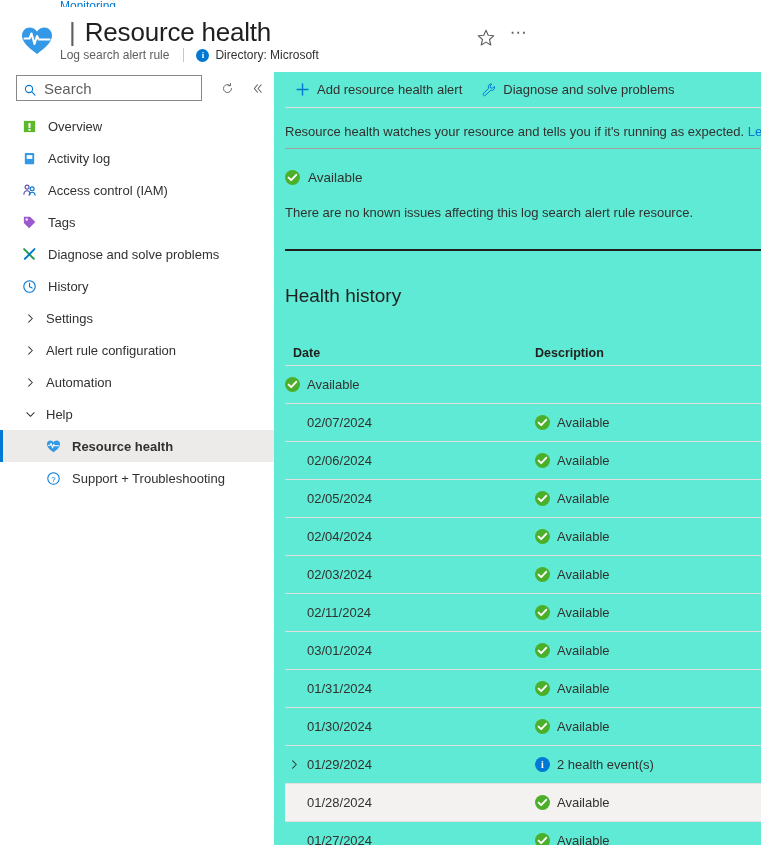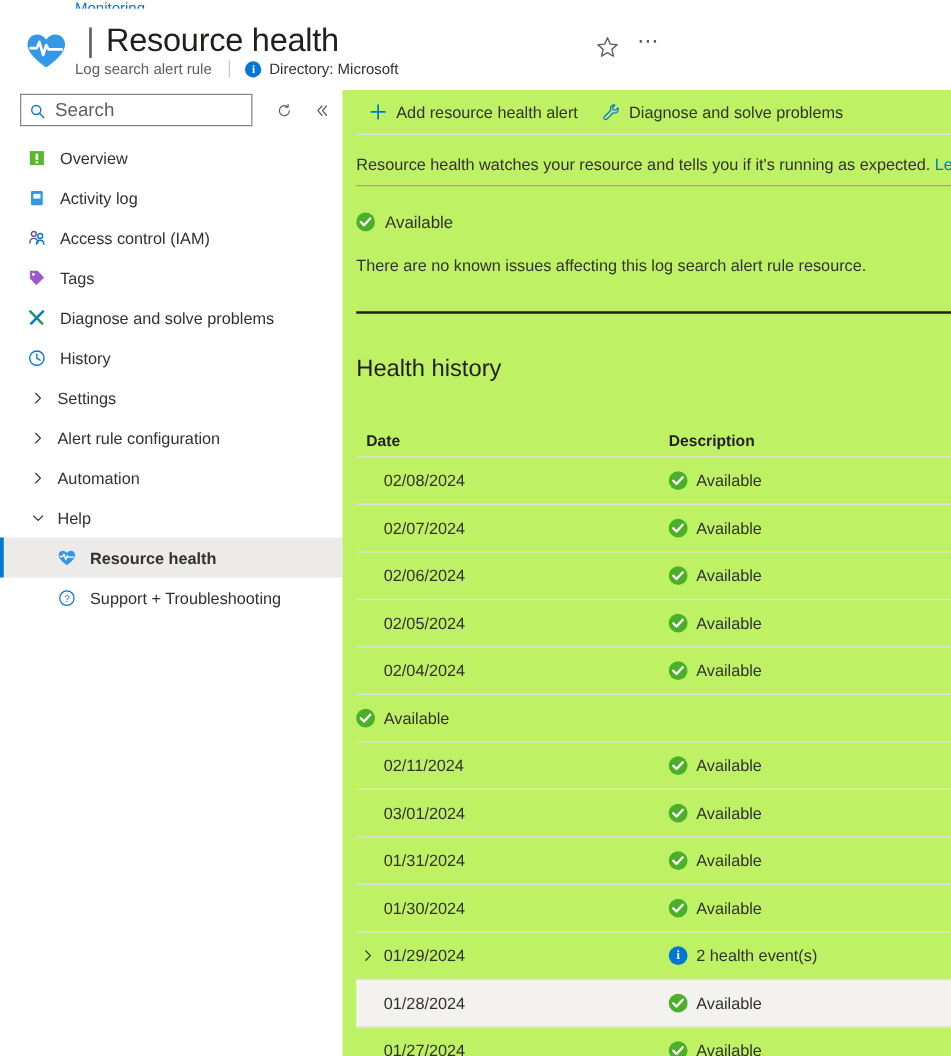--- a/index.html
+++ b/index.html
@@ -111,21 +111,21 @@
     background: #edebe9; font-weight: 600;
   }
   .navitem.selected::before {
     content: ""; position: absolute; left: 0; top: 0; bottom: 0;
     width: 3px; background: #0078d4;
   }
 
   
   .main {
     position: absolute; left: 274px; top: 72px; width: 487px; height: 773px;
-    background: #bef264;
+    background: #5eead4;
   }
   .cmdbar {
     position: absolute; left: 0; top: 0; width: 487px; height: 35px;
     display: flex; align-items: center; padding-left: 11px; gap: 0px;
   }
   .cmdbtn {
     display: flex; align-items: center; gap: 7px; height: 30px;
     padding: 0 9px; cursor: pointer; font-size: 13px; color: #323130;
     white-space: nowrap;
   }
@@ -426,28 +426,20 @@
 
     <div class="hh-title">Health history</div>
 
     <div class="tbl">
       <div class="tbl-head">
         <div class="col-date">Date</div>
         <div class="col-desc">Description</div>
       </div>
       <div id="rows-host">
           <div class="trow">
-            <div class="col-date">
-              <span class="rowchev blank">
-                <svg viewBox="0 0 12 12" width="11" height="11">
-                  <path d="M4 2 L8 6 L4 10" fill="none" stroke="#323130" stroke-width="1.1" stroke-linecap="round" stroke-linejoin="round"></path>
-                </svg>
-              </span>
-              <span class="dtext">02/08/2024</span>
-            </div>
             <div class="col-desc">
               <span class="chk">
                 <svg viewBox="0 0 15 15" width="15" height="15">
                   <path d="M3.6 7.6 L6.2 10.2 L11.2 4.8" fill="none" stroke="#ffffff" stroke-width="1.9" stroke-linecap="round" stroke-linejoin="round"></path>
                 </svg>
               </span>
               <span>Available</span>
             </div>
           </div>
           <div class="trow">
@@ -516,20 +508,28 @@
             <div class="col-desc">
               <span class="chk">
                 <svg viewBox="0 0 15 15" width="15" height="15">
                   <path d="M3.6 7.6 L6.2 10.2 L11.2 4.8" fill="none" stroke="#ffffff" stroke-width="1.9" stroke-linecap="round" stroke-linejoin="round"></path>
                 </svg>
               </span>
               <span>Available</span>
             </div>
           </div>
           <div class="trow">
+            <div class="col-date">
+              <span class="rowchev blank">
+                <svg viewBox="0 0 12 12" width="11" height="11">
+                  <path d="M4 2 L8 6 L4 10" fill="none" stroke="#323130" stroke-width="1.1" stroke-linecap="round" stroke-linejoin="round"></path>
+                </svg>
+              </span>
+              <span class="dtext">02/03/2024</span>
+            </div>
             <div class="col-desc">
               <span class="chk">
                 <svg viewBox="0 0 15 15" width="15" height="15">
                   <path d="M3.6 7.6 L6.2 10.2 L11.2 4.8" fill="none" stroke="#ffffff" stroke-width="1.9" stroke-linecap="round" stroke-linejoin="round"></path>
                 </svg>
               </span>
               <span>Available</span>
             </div>
           </div>
           <div class="trow">

